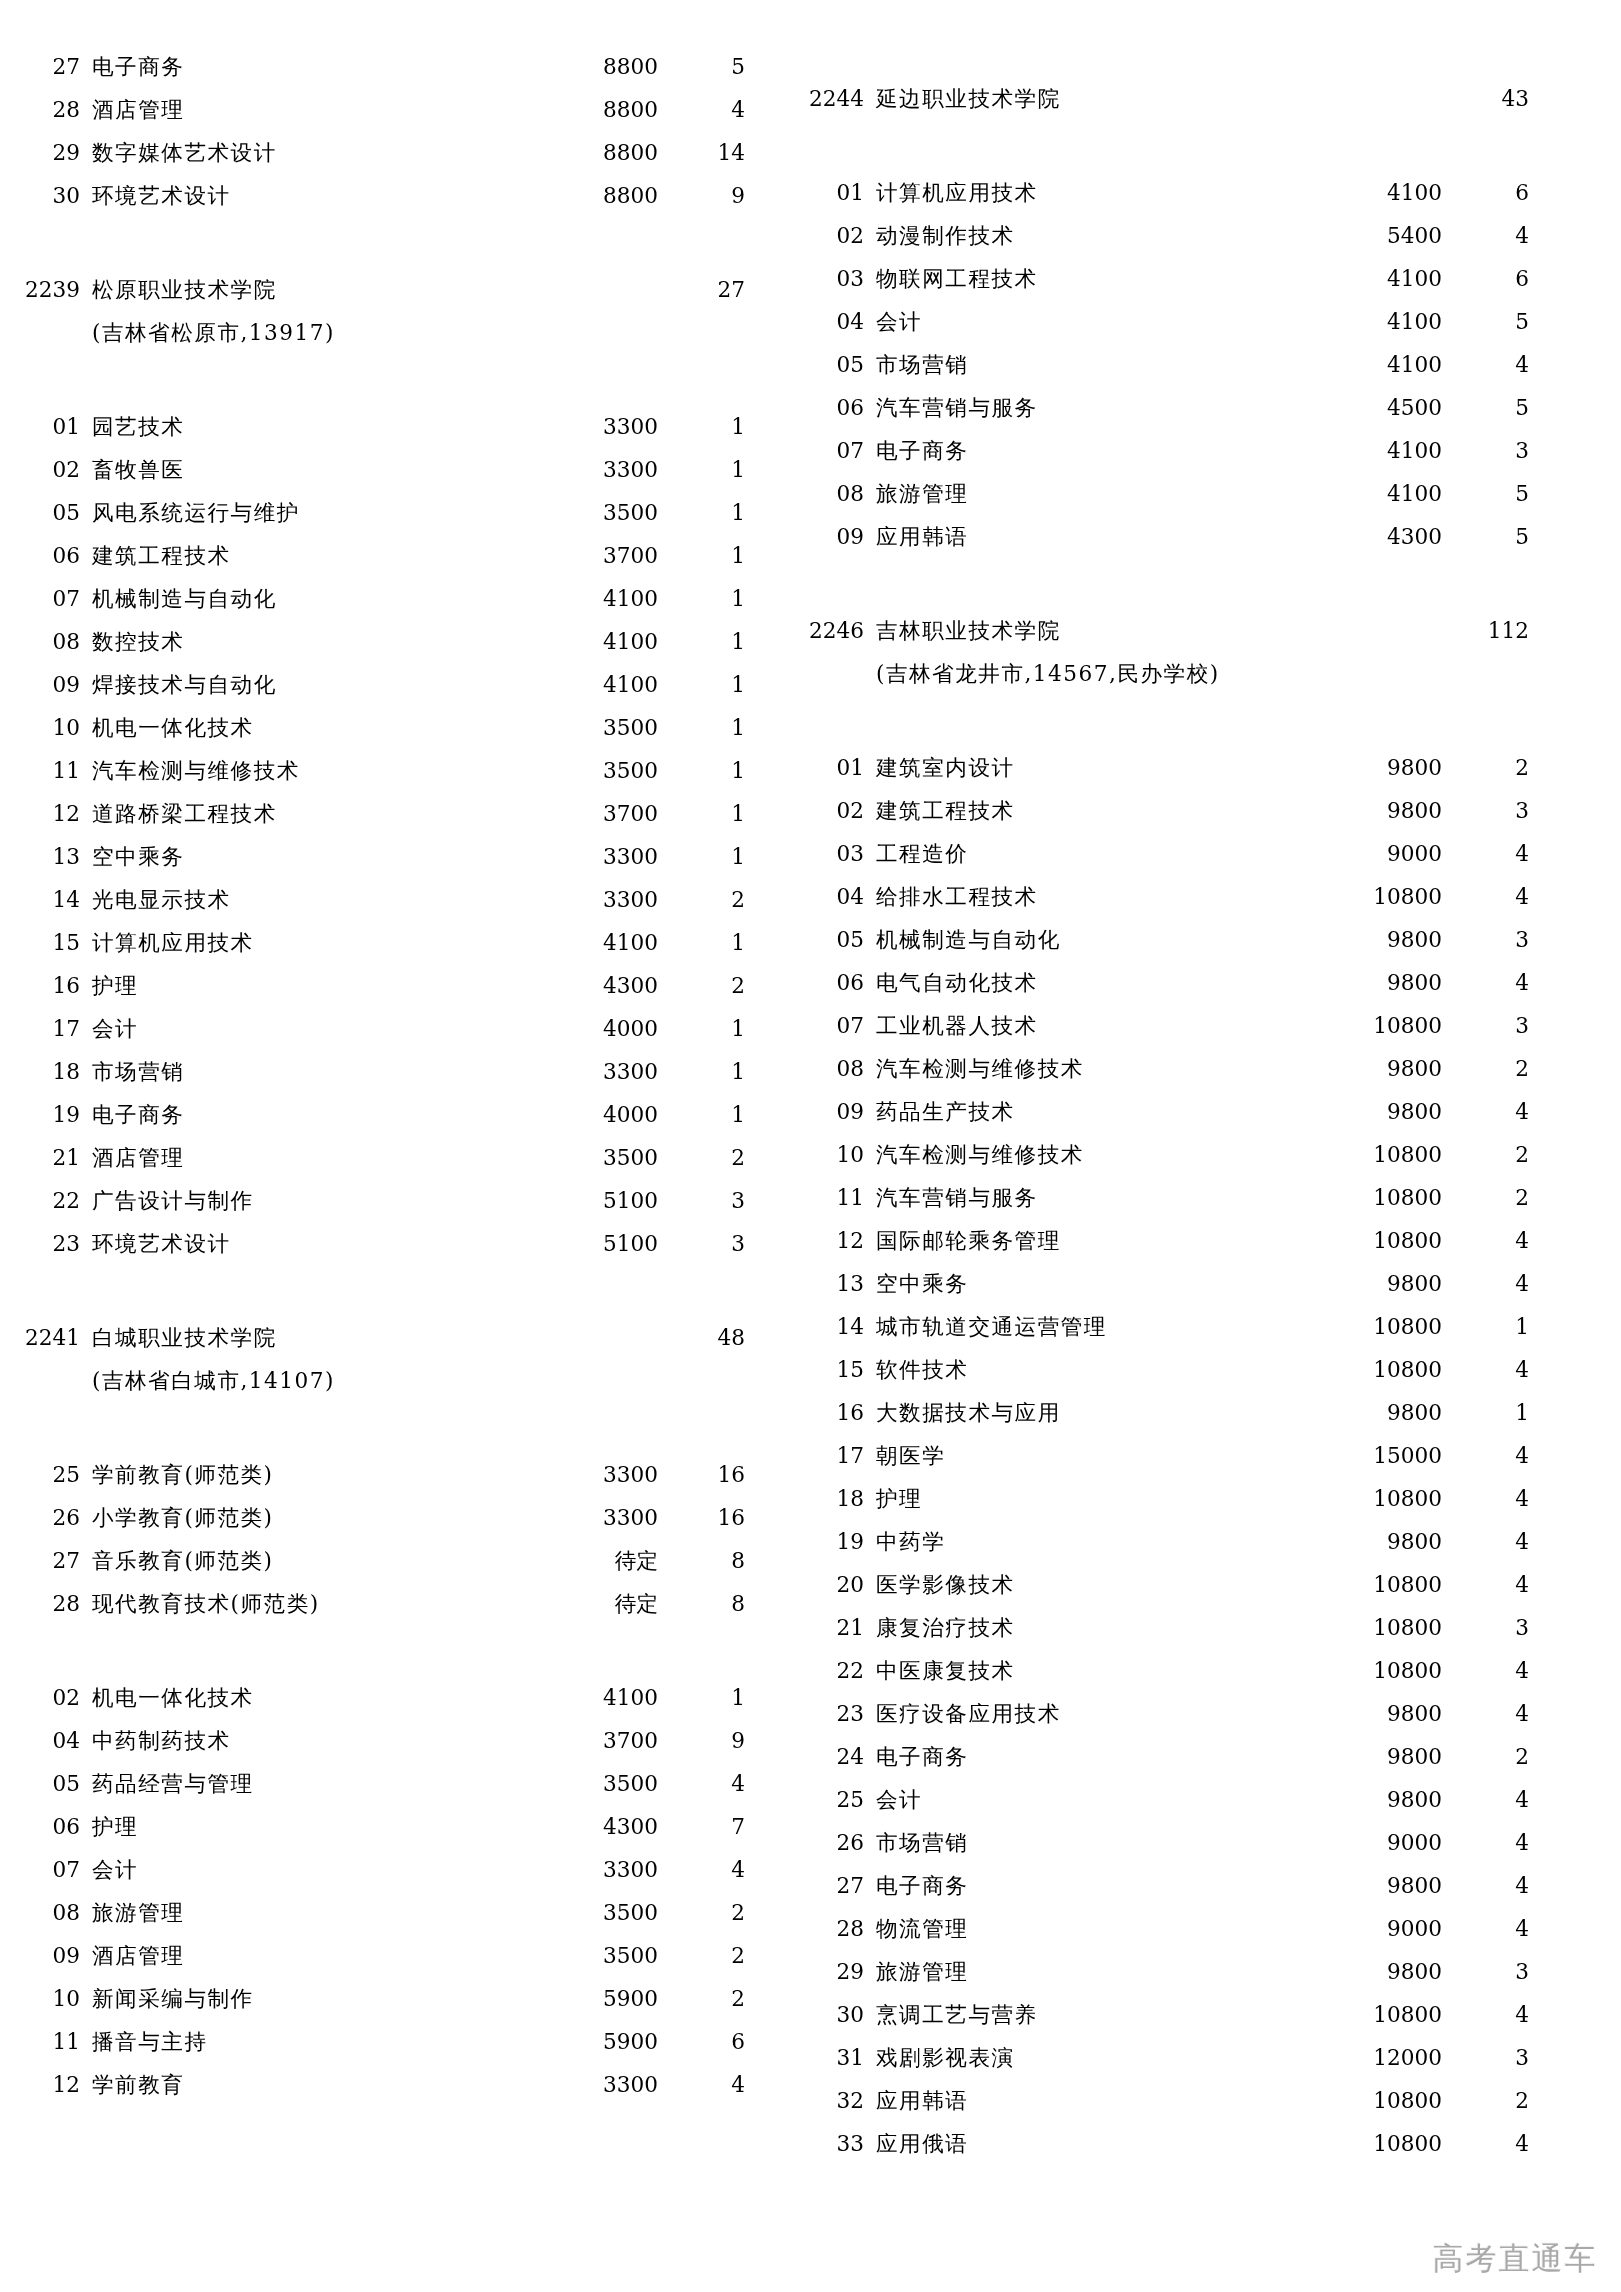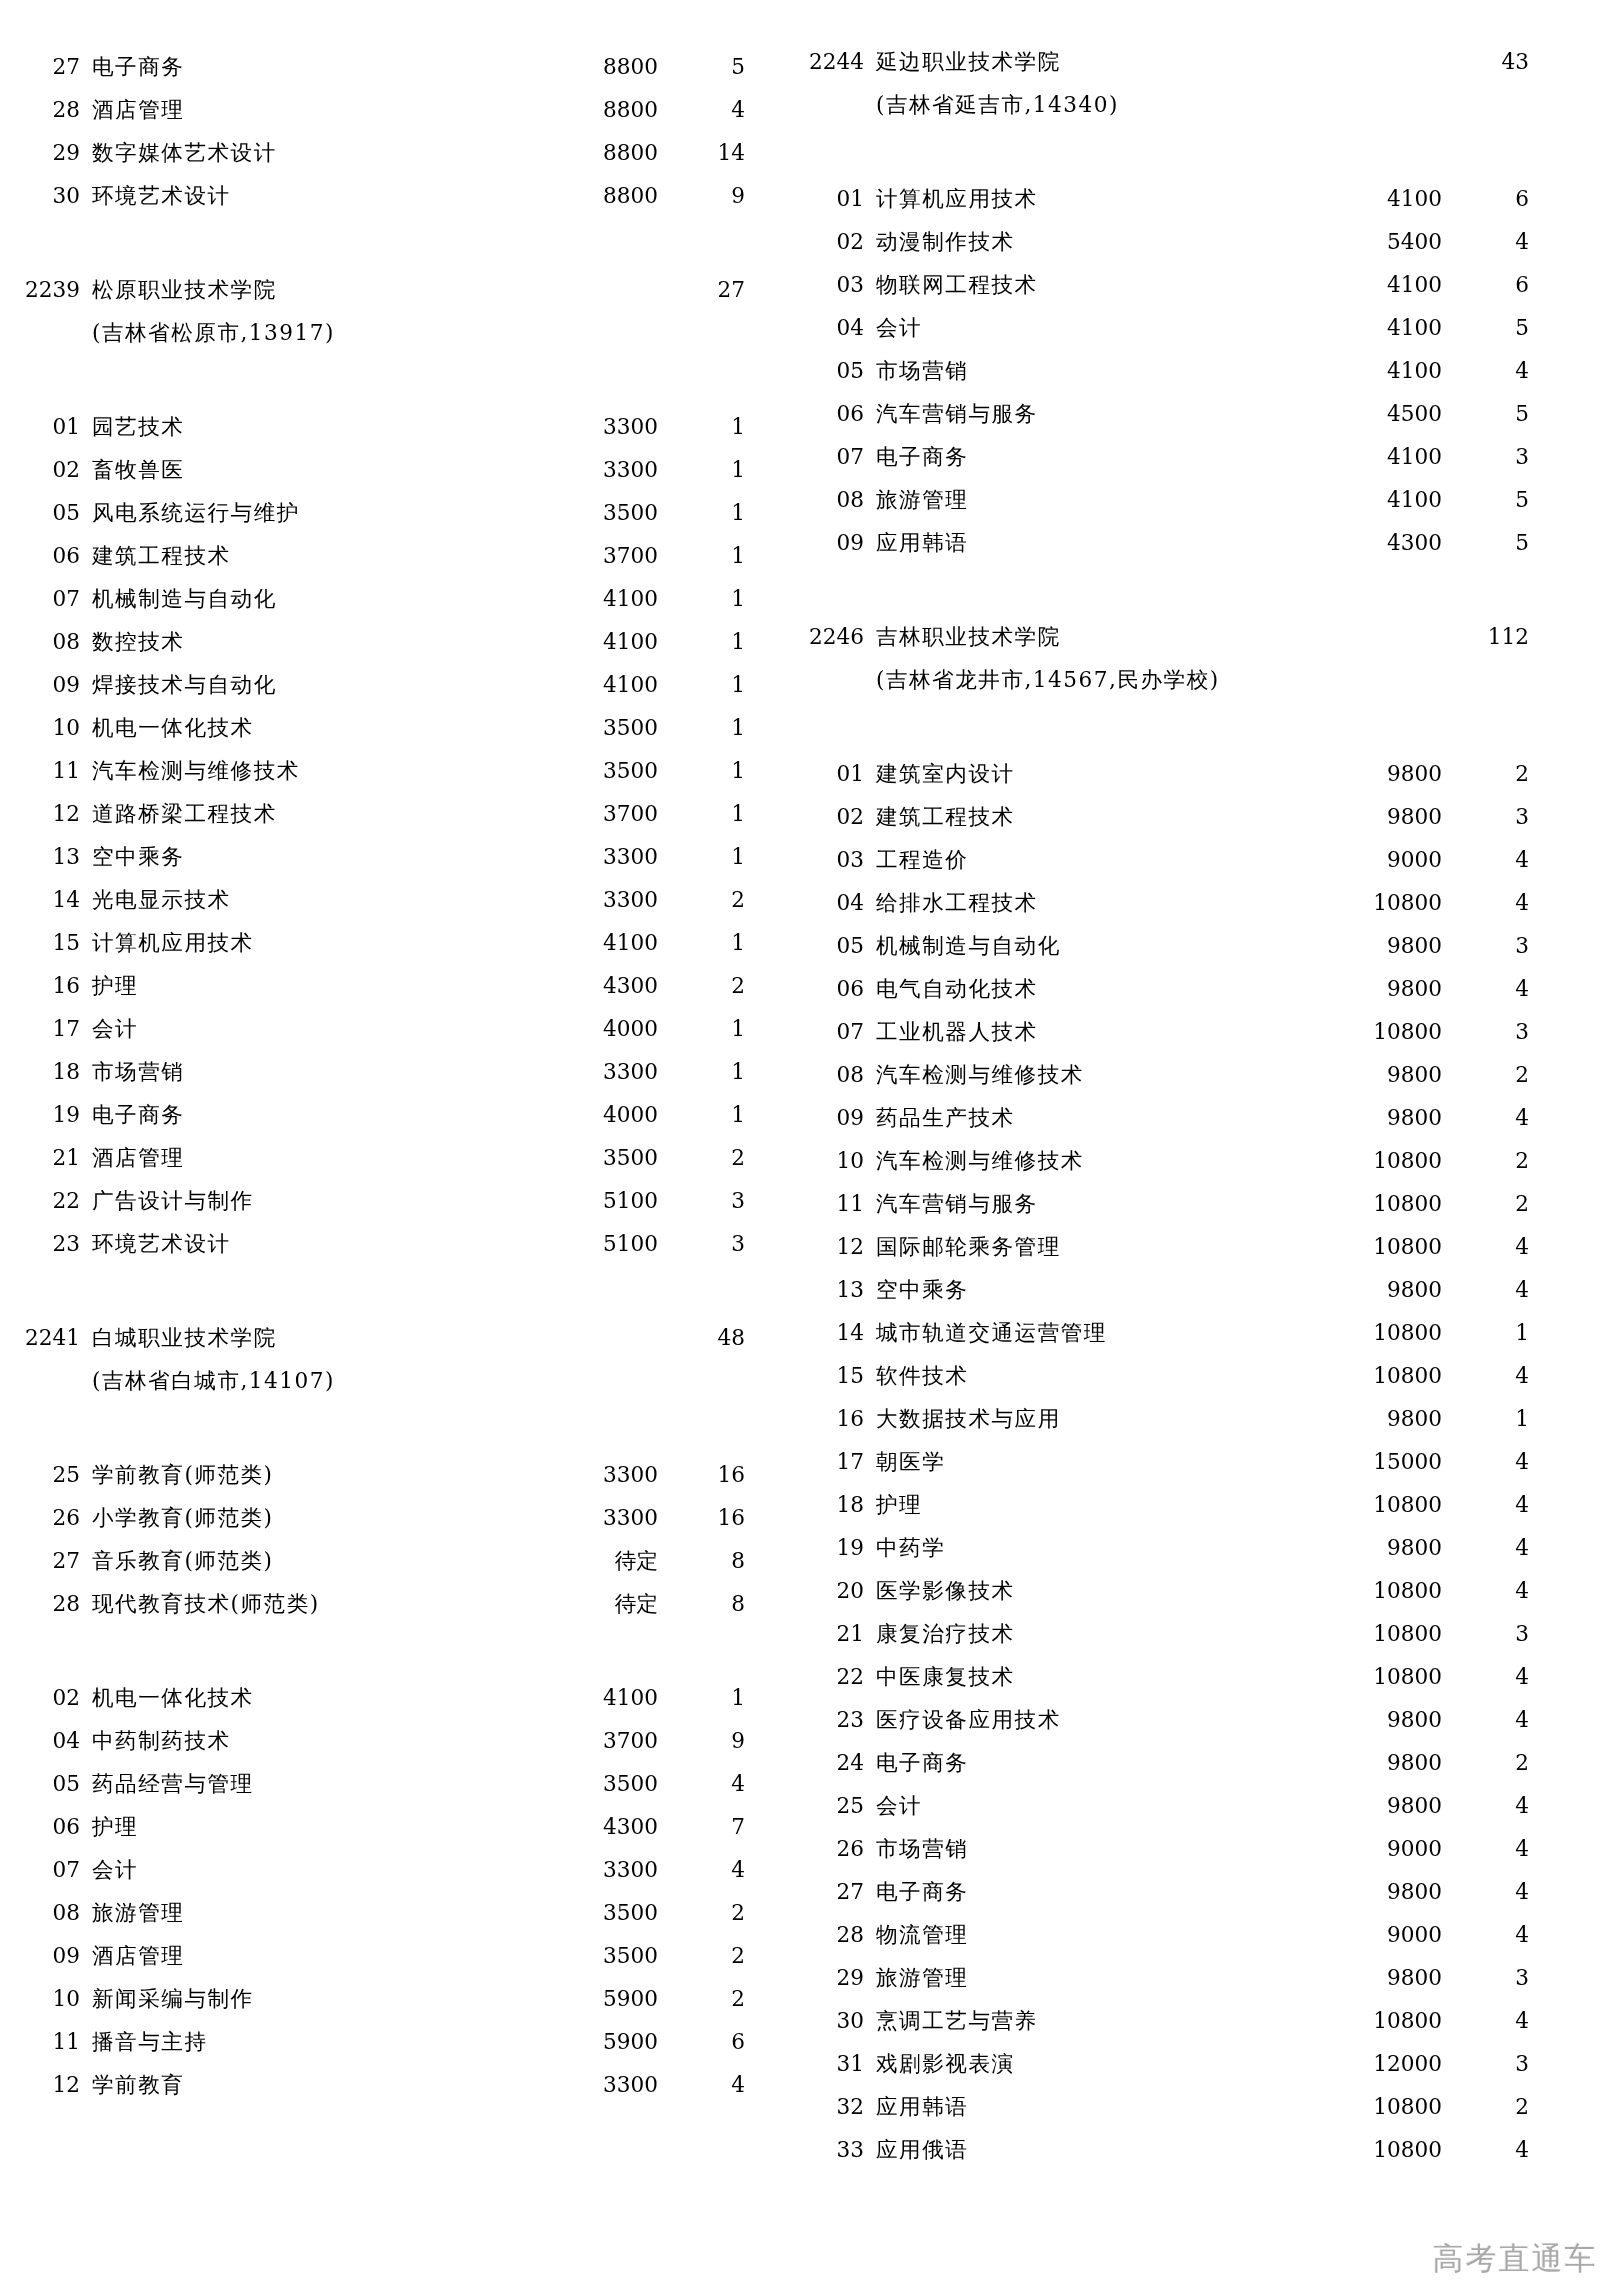--- a/index.html
+++ b/index.html
@@ -16,21 +16,21 @@
     font-family: "DejaVu Serif", "Liberation Serif", serif;
     font-size: 21.6px;
     overflow: hidden;
   }
   .col {
     position: absolute;
     top: 0;
     width: 811px;
   }
   .col-left  { left: 0;   padding-top: 45px; }
-  .col-right { left: 784px; padding-top: 40px; }
+  .col-right { left: 784px; padding-top: 77px; }
 
   .block { margin-top: 51px; text-decoration: underline; }
   .col .block:first-child { margin-top: 0; }
 
   .row {
     position: relative;
     height: 43px;
     line-height: 43px;
     white-space: nowrap;
   }
@@ -329,23 +329,20 @@
   </div>
       </div>
     </div>
   <div class="col col-right">
       <div class="block school-block">
     <div class="row">
       <span class="cell-code">2244</span>
       <span class="cell-name">延边职业技术学院</span>
       <span class="cell-total">43</span>
     </div>
-    <div class="row">
-      <span class="cell-loc">(吉林省延吉市,14340)</span>
-    </div>
   </div>
       <div class="block majors-block">
         <div class="row">
     <span class="cell-num">01</span>
     <span class="cell-name">计算机应用技术</span>
     <span class="cell-fee">4100</span>
     <span class="cell-count">6</span>
   </div>
         <div class="row">
     <span class="cell-num">02</span>

